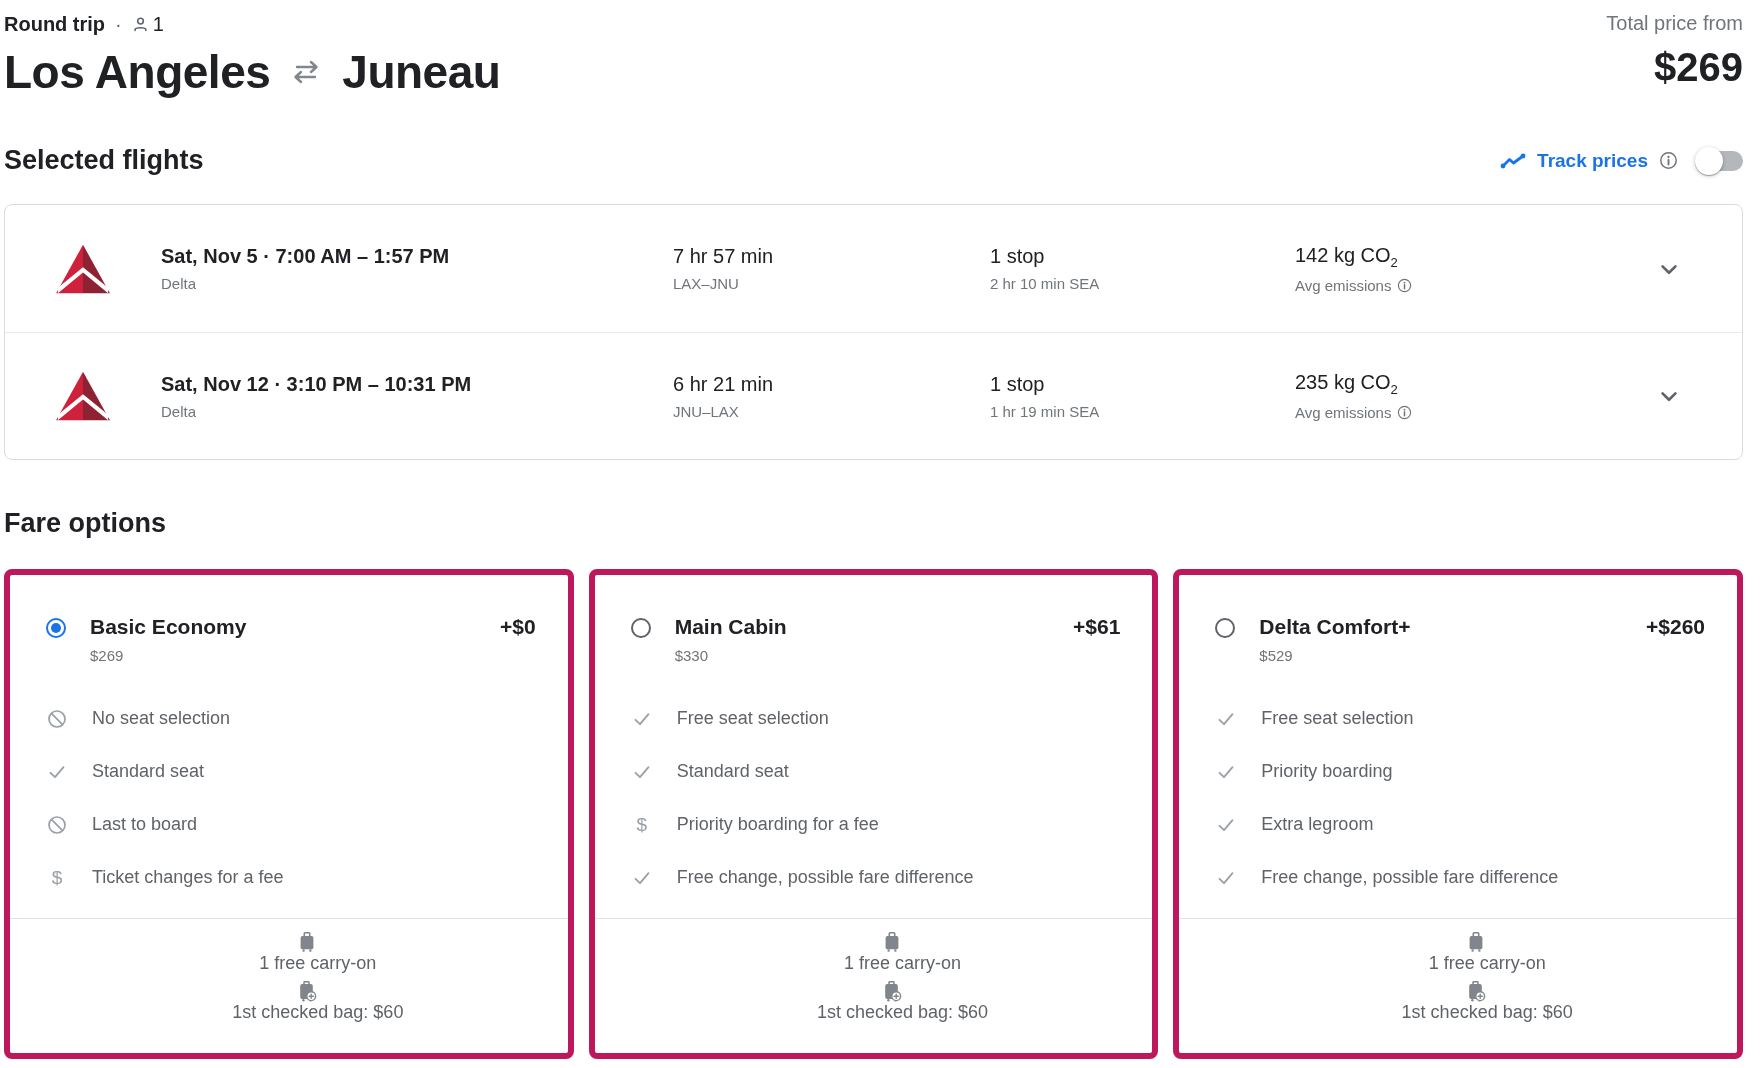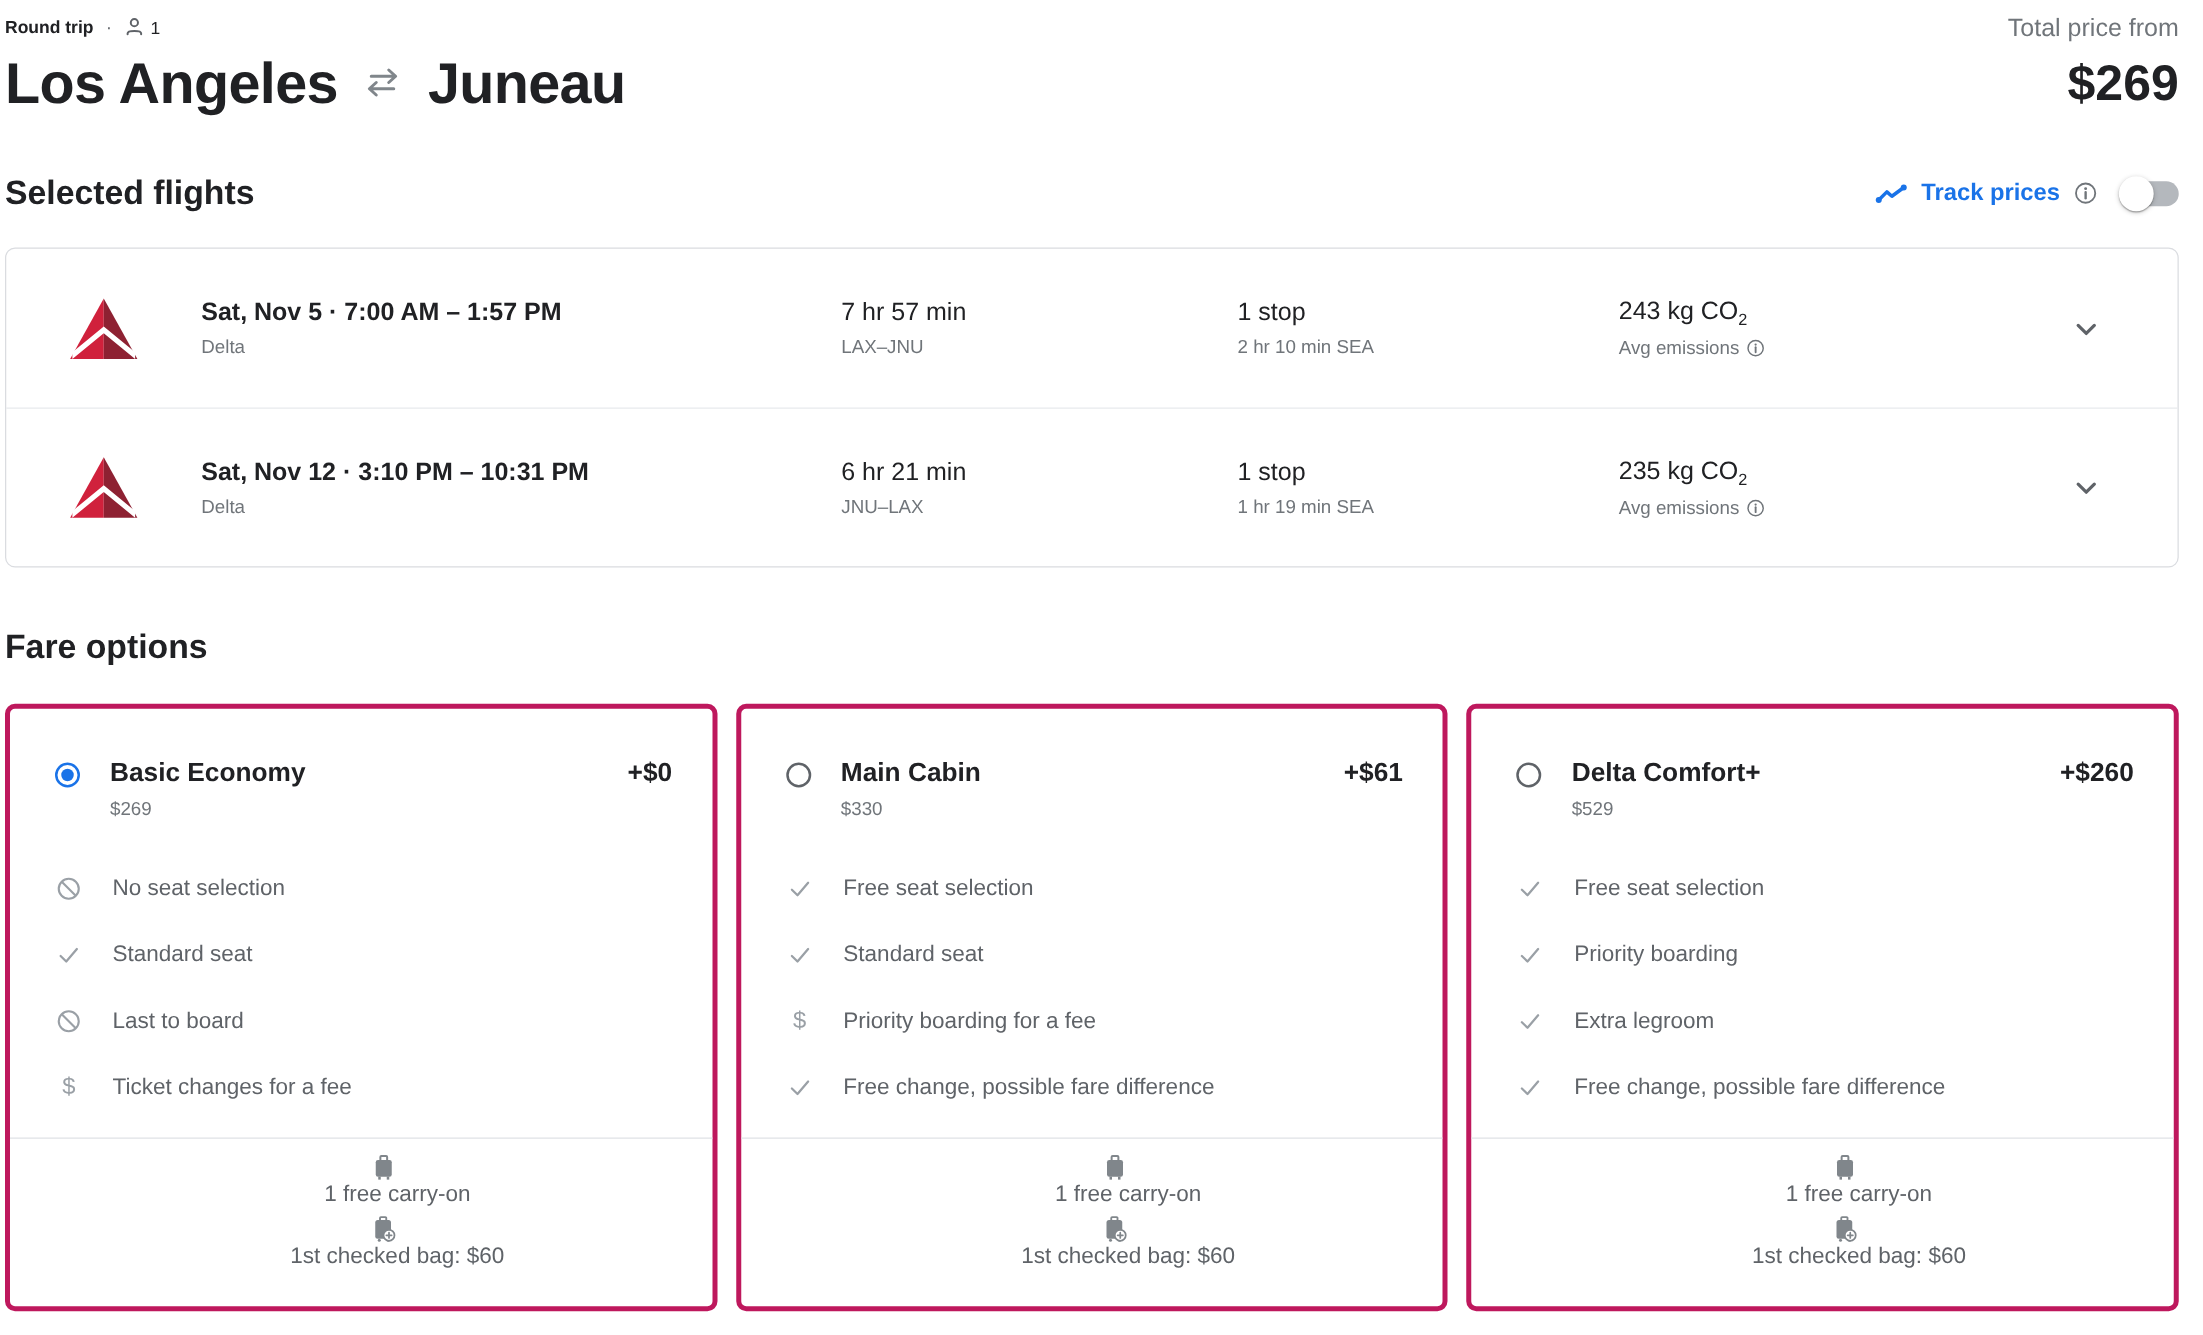--- a/index.html
+++ b/index.html
@@ -7,21 +7,21 @@
   body {
     width:1762px; height:1068px;
     background:#fff; color:#202124;
     font-family:"Liberation Sans", sans-serif;
     overflow:hidden;
   }
   .page { padding:10px 19px 0 4px; }
 
   
   .top { display:flex; justify-content:space-between; align-items:flex-start; }
-  .trip-meta { display:flex; align-items:flex-start; gap:10px; font-size:14px; padding-top:3px; }
+  .trip-meta { display:flex; align-items:flex-end; gap:10px; font-size:20px; padding-top:3px; }
   .trip-type { font-weight:700; }
   .meta-dot { color:#5f6368; }
   .pax { display:flex; align-items:center; gap:4px; }
   .route-title { display:flex; align-items:center; gap:18px; font-size:46px; font-weight:700; letter-spacing:-0.5px; margin-top:9px;text-align:center; }
   .total-block { text-align:right; padding-top:2px; }
   .total-label { font-size:20px; color:#70757a; }
   .total-price { font-size:40px; font-weight:700; margin-top:10px; }
 
   
   .section-head { display:flex; justify-content:space-between; align-items:center; margin-top:46px; }
@@ -46,21 +46,21 @@
   .f-line1 { font-size:20px; font-weight:700; }
   .f-line2 { font-size:15px; color:#70757a; margin-top:7px; }
   .plain { font-weight:400; }
   sub.co2sub { font-size:13px; }
   .co2-note { display:flex; align-items:center; gap:6px; }
   .expand-btn { background:none; border:none; padding:6px; cursor:pointer; color:#5f6368; }
 
   
   .fare-head-row { margin-top:48px; }
   .cards { display:flex; gap:15px; margin-top:30px; }
-  .fare-card { flex:1; border:4px solid #be185d; border-radius:8px; padding:40px 0 24px; cursor:pointer; }
+  .fare-card { flex:1; border:6px solid #be185d; border-radius:8px; padding:40px 0 24px; cursor:pointer; }
   .fare-top { display:flex; align-items:flex-start; padding:0 32px 0 36px; }
   .radio { width:20px; height:20px; border-radius:50%; border:2px solid #5f6368; margin-top:3px; flex:none; position:relative; cursor:pointer; }
   .radio.selected { border-color:#1a73e8; }
   .radio.selected::after { content:""; position:absolute; inset:3px; border-radius:50%; background:#1a73e8; }
   .fare-titles { margin-left:24px; flex:1; }
   .fare-name { font-size:21px; font-weight:700; }
   .fare-price { font-size:15px; color:#70757a; margin-top:8px; }
   .fare-delta { font-size:21px; font-weight:700; }
   .features { margin-top:28px; padding-left:36px; }
   .feat { display:flex; align-items:center; height:53px; }
@@ -190,21 +190,21 @@
       </div>
       <div class="col-dur">
         <div class="f-line1 plain">7 hr 57 min</div>
         <div class="f-line2">LAX–JNU</div>
       </div>
       <div class="col-stops">
         <div class="f-line1 plain">1 stop</div>
         <div class="f-line2">2 hr 10 min SEA</div>
       </div>
       <div class="col-co2">
-        <div class="f-line1 plain"><span>243 kg CO</span><sub class="co2sub">2</sub></div>
+        <div class="f-line1 plain"><span>142 kg CO</span><sub class="co2sub">2</sub></div>
         <div class="f-line2 co2-note">
           <span>Avg emissions</span>
           <svg width="15" height="15" style="color:#70757a">
               <use href="#sym-info"></use>
             </svg>
         </div>
       </div>
       <div class="col-exp">
         <button class="expand-btn">
           <svg width="28" height="28">

